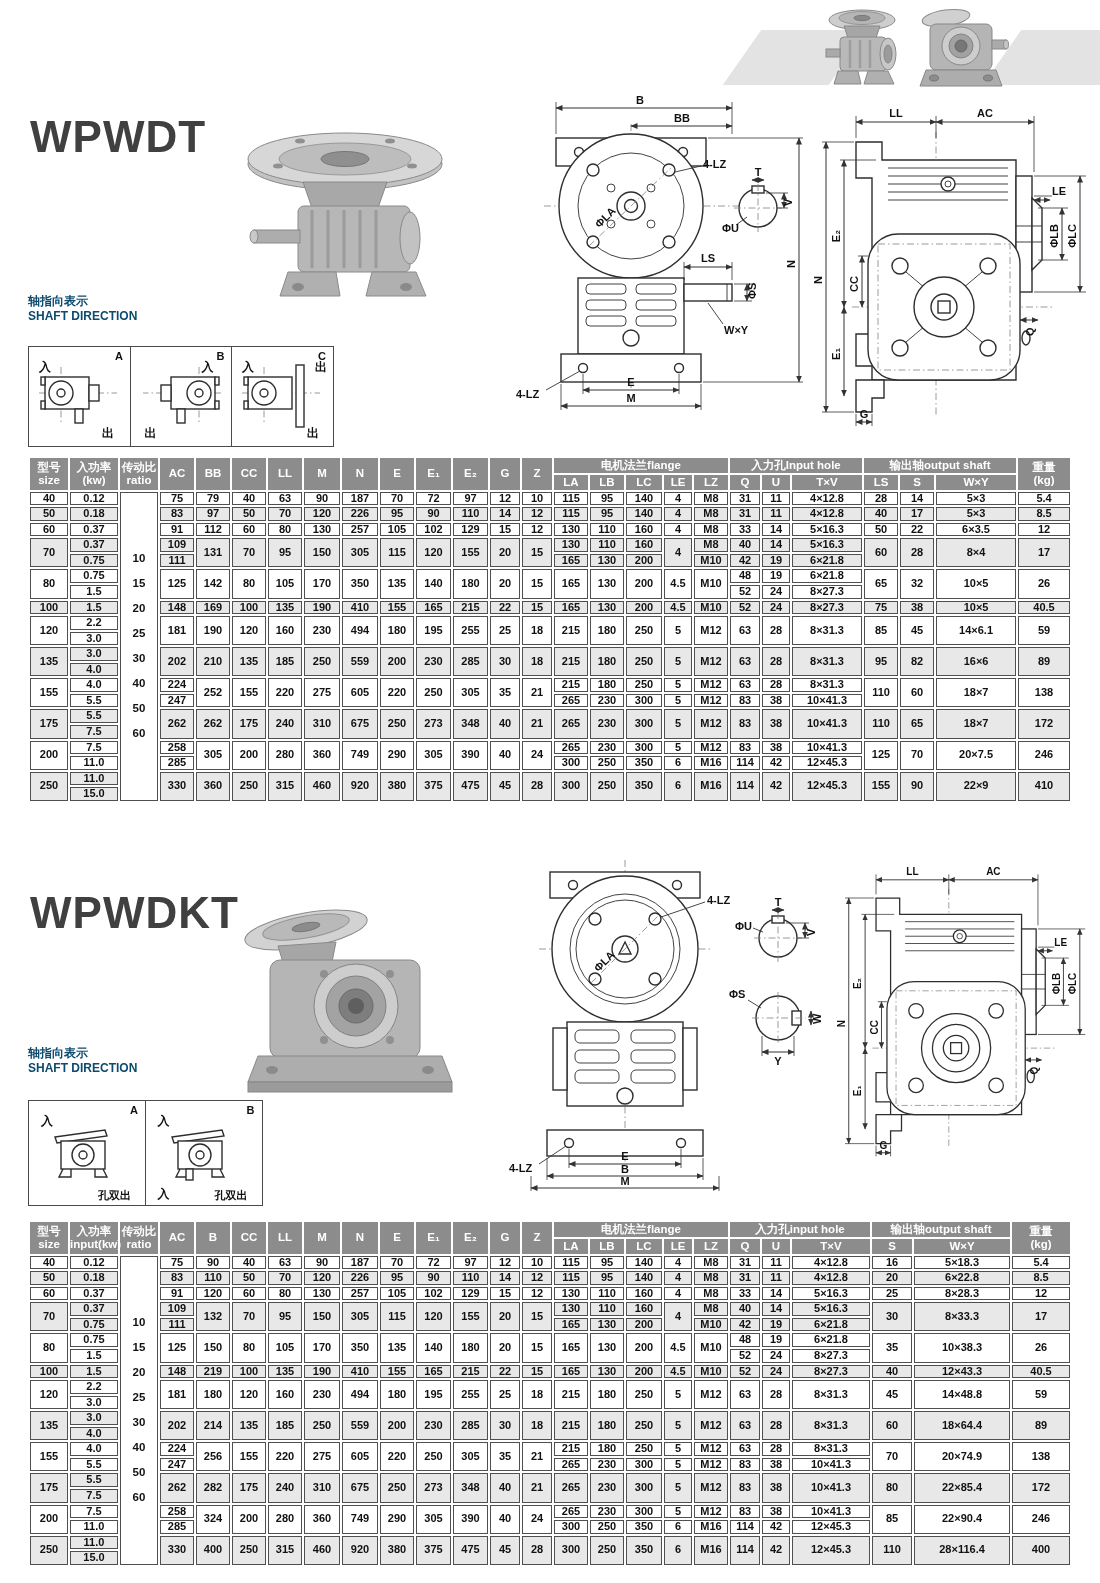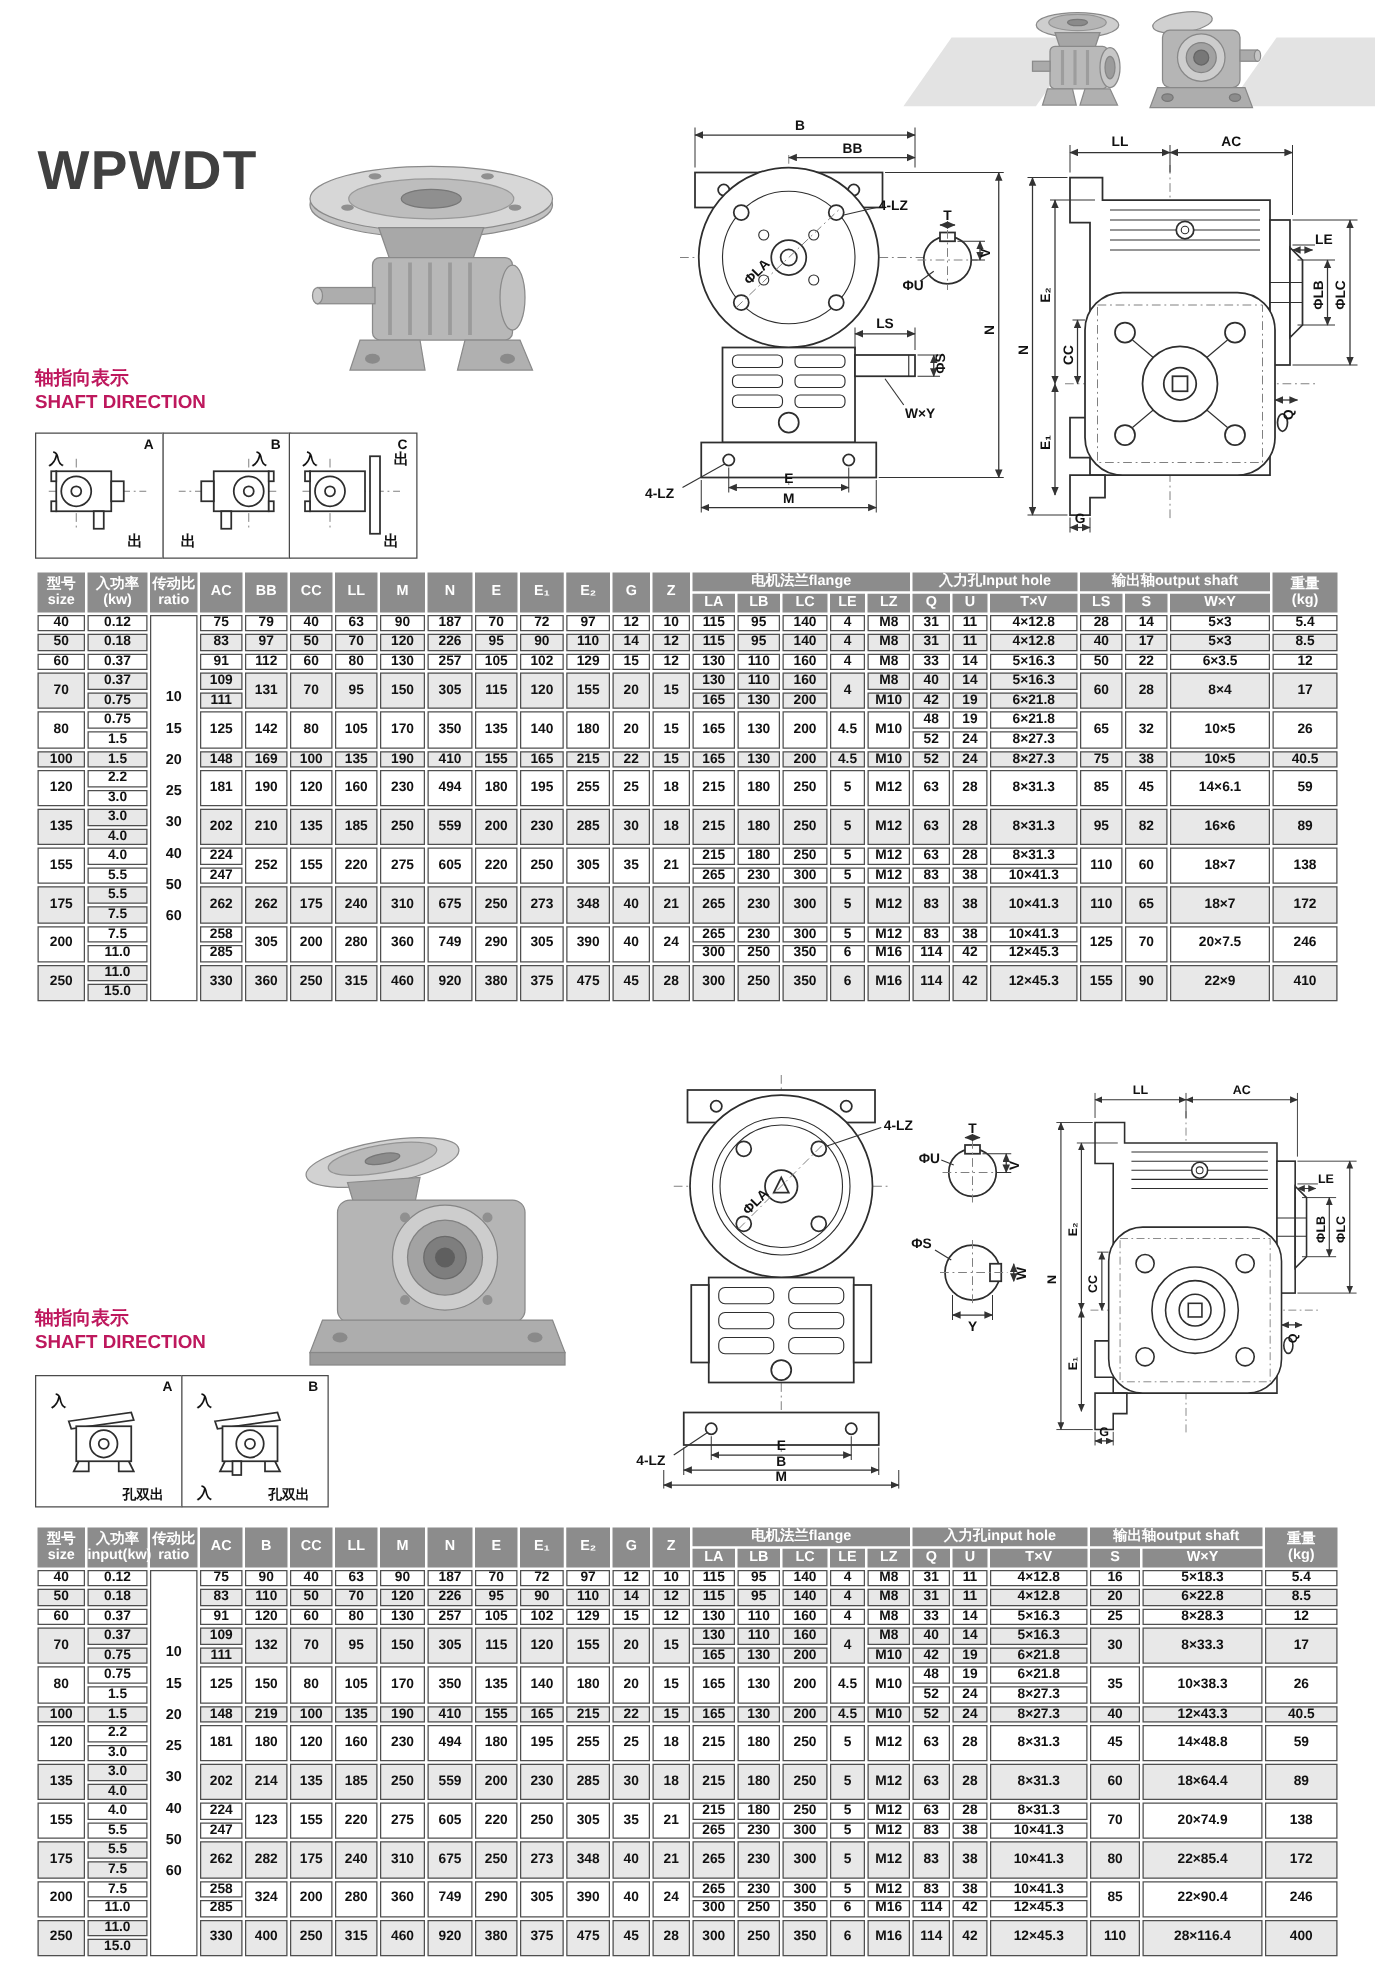--- a/index.html
+++ b/index.html
@@ -6,21 +6,21 @@
   .page{position:relative;width:1100px;height:1583px;background:#fff;overflow:hidden;
         font-family:"Liberation Sans","DejaVu Sans",sans-serif;color:#111;}
   .abs{position:absolute;}
   
   .band{position:absolute;left:0;top:34px;width:800px;height:52px;background:#d9d9d9;}
   .band-title{display:inline-block;margin:6px 0 0 22px;font-size:30px;font-weight:bold;font-style:italic;
               letter-spacing:2px;border-bottom:3px solid #0a0a0a;padding:0 10px 4px 0;color:#0d0d0d;}
   .para{position:absolute;background:#e3e3e3;transform:skewX(-35deg);}
   
   .sec-title{position:absolute;font-size:44px;font-weight:bold;letter-spacing:1px;color:#404040;}
-  .shaft-label{position:absolute;font-size:15px;font-weight:bold;line-height:1.25;color:#be185d;}
+  .shaft-label{position:absolute;font-size:12px;font-weight:bold;line-height:1.25;color:#0c4a6e;}
   
   .sbox-row{position:absolute;display:flex;}
   .sbox{position:relative;width:101px;height:99px;border:1.5px solid #4a4a4a;background:#fff;margin-right:-1.5px;}
   .sbox .letter{position:absolute;top:3px;right:7px;font-size:11px;font-weight:bold;}
   .sbox .glyph{position:absolute;left:8px;top:16px;}
   .sbox .io{position:absolute;font-size:12px;font-weight:bold;}
   .kbox{width:116px;height:104px;}
   
   table.spec{border-collapse:separate;border-spacing:2px;table-layout:fixed;width:1044px;background:#fff;}
   table.spec th{background:#8c8c8c;color:#fff;font-weight:bold;font-size:11.5px;line-height:1.12;
@@ -767,20 +767,21 @@
           <td rowspan="2">90</td>
           <td rowspan="2">22×9</td>
           <td rowspan="2">410</td>
         </tr>
         <tr class="shade">
           <td>15.0</td>
         </tr>
       </tbody>
     </table>
 
+  <div class="sec-title" style="left:30px;top:888px;">WPWDKT</div>
 
   <svg class="abs" style="left:228px;top:900px;" width="255" height="210" viewBox="0 0 255 210">
     <ellipse cx="78" cy="30" rx="62" ry="17" fill="#d2d2d2" stroke="#8a8a8a" transform="rotate(-10 78 30)"></ellipse>
     <ellipse cx="78" cy="27" rx="44" ry="11" fill="#b9b9b9" stroke="#949494" transform="rotate(-10 78 27)"></ellipse>
     <ellipse cx="78" cy="27" rx="14" ry="4" fill="#8c8c8c" stroke="#777" transform="rotate(-10 78 27)"></ellipse>
     <path d="M50,46 L108,42 L104,62 L56,66 Z" fill="#a6a6a6" stroke="#8a8a8a"></path>
     <rect x="42" y="60" width="150" height="98" rx="10" fill="#b5b5b5" stroke="#888"></rect>
     <circle cx="128" cy="106" r="42" fill="#cdcdcd" stroke="#858585"></circle>
     <circle cx="128" cy="106" r="30" fill="#a3a3a3" stroke="#828282"></circle>
     <circle cx="128" cy="106" r="17" fill="#7e7e7e" stroke="#6a6a6a"></circle>
@@ -1271,21 +1272,21 @@
           <td rowspan="2">18×64.4</td>
           <td rowspan="2">89</td>
         </tr>
         <tr class="shade">
           <td>4.0</td>
         </tr>
         <tr>
           <td rowspan="2">155</td>
           <td>4.0</td>
           <td>224</td>
-          <td rowspan="2">123</td>
+          <td rowspan="2">256</td>
           <td rowspan="2">155</td>
           <td rowspan="2">220</td>
           <td rowspan="2">275</td>
           <td rowspan="2">605</td>
           <td rowspan="2">220</td>
           <td rowspan="2">250</td>
           <td rowspan="2">305</td>
           <td rowspan="2">35</td>
           <td rowspan="2">21</td>
           <td>215</td>

